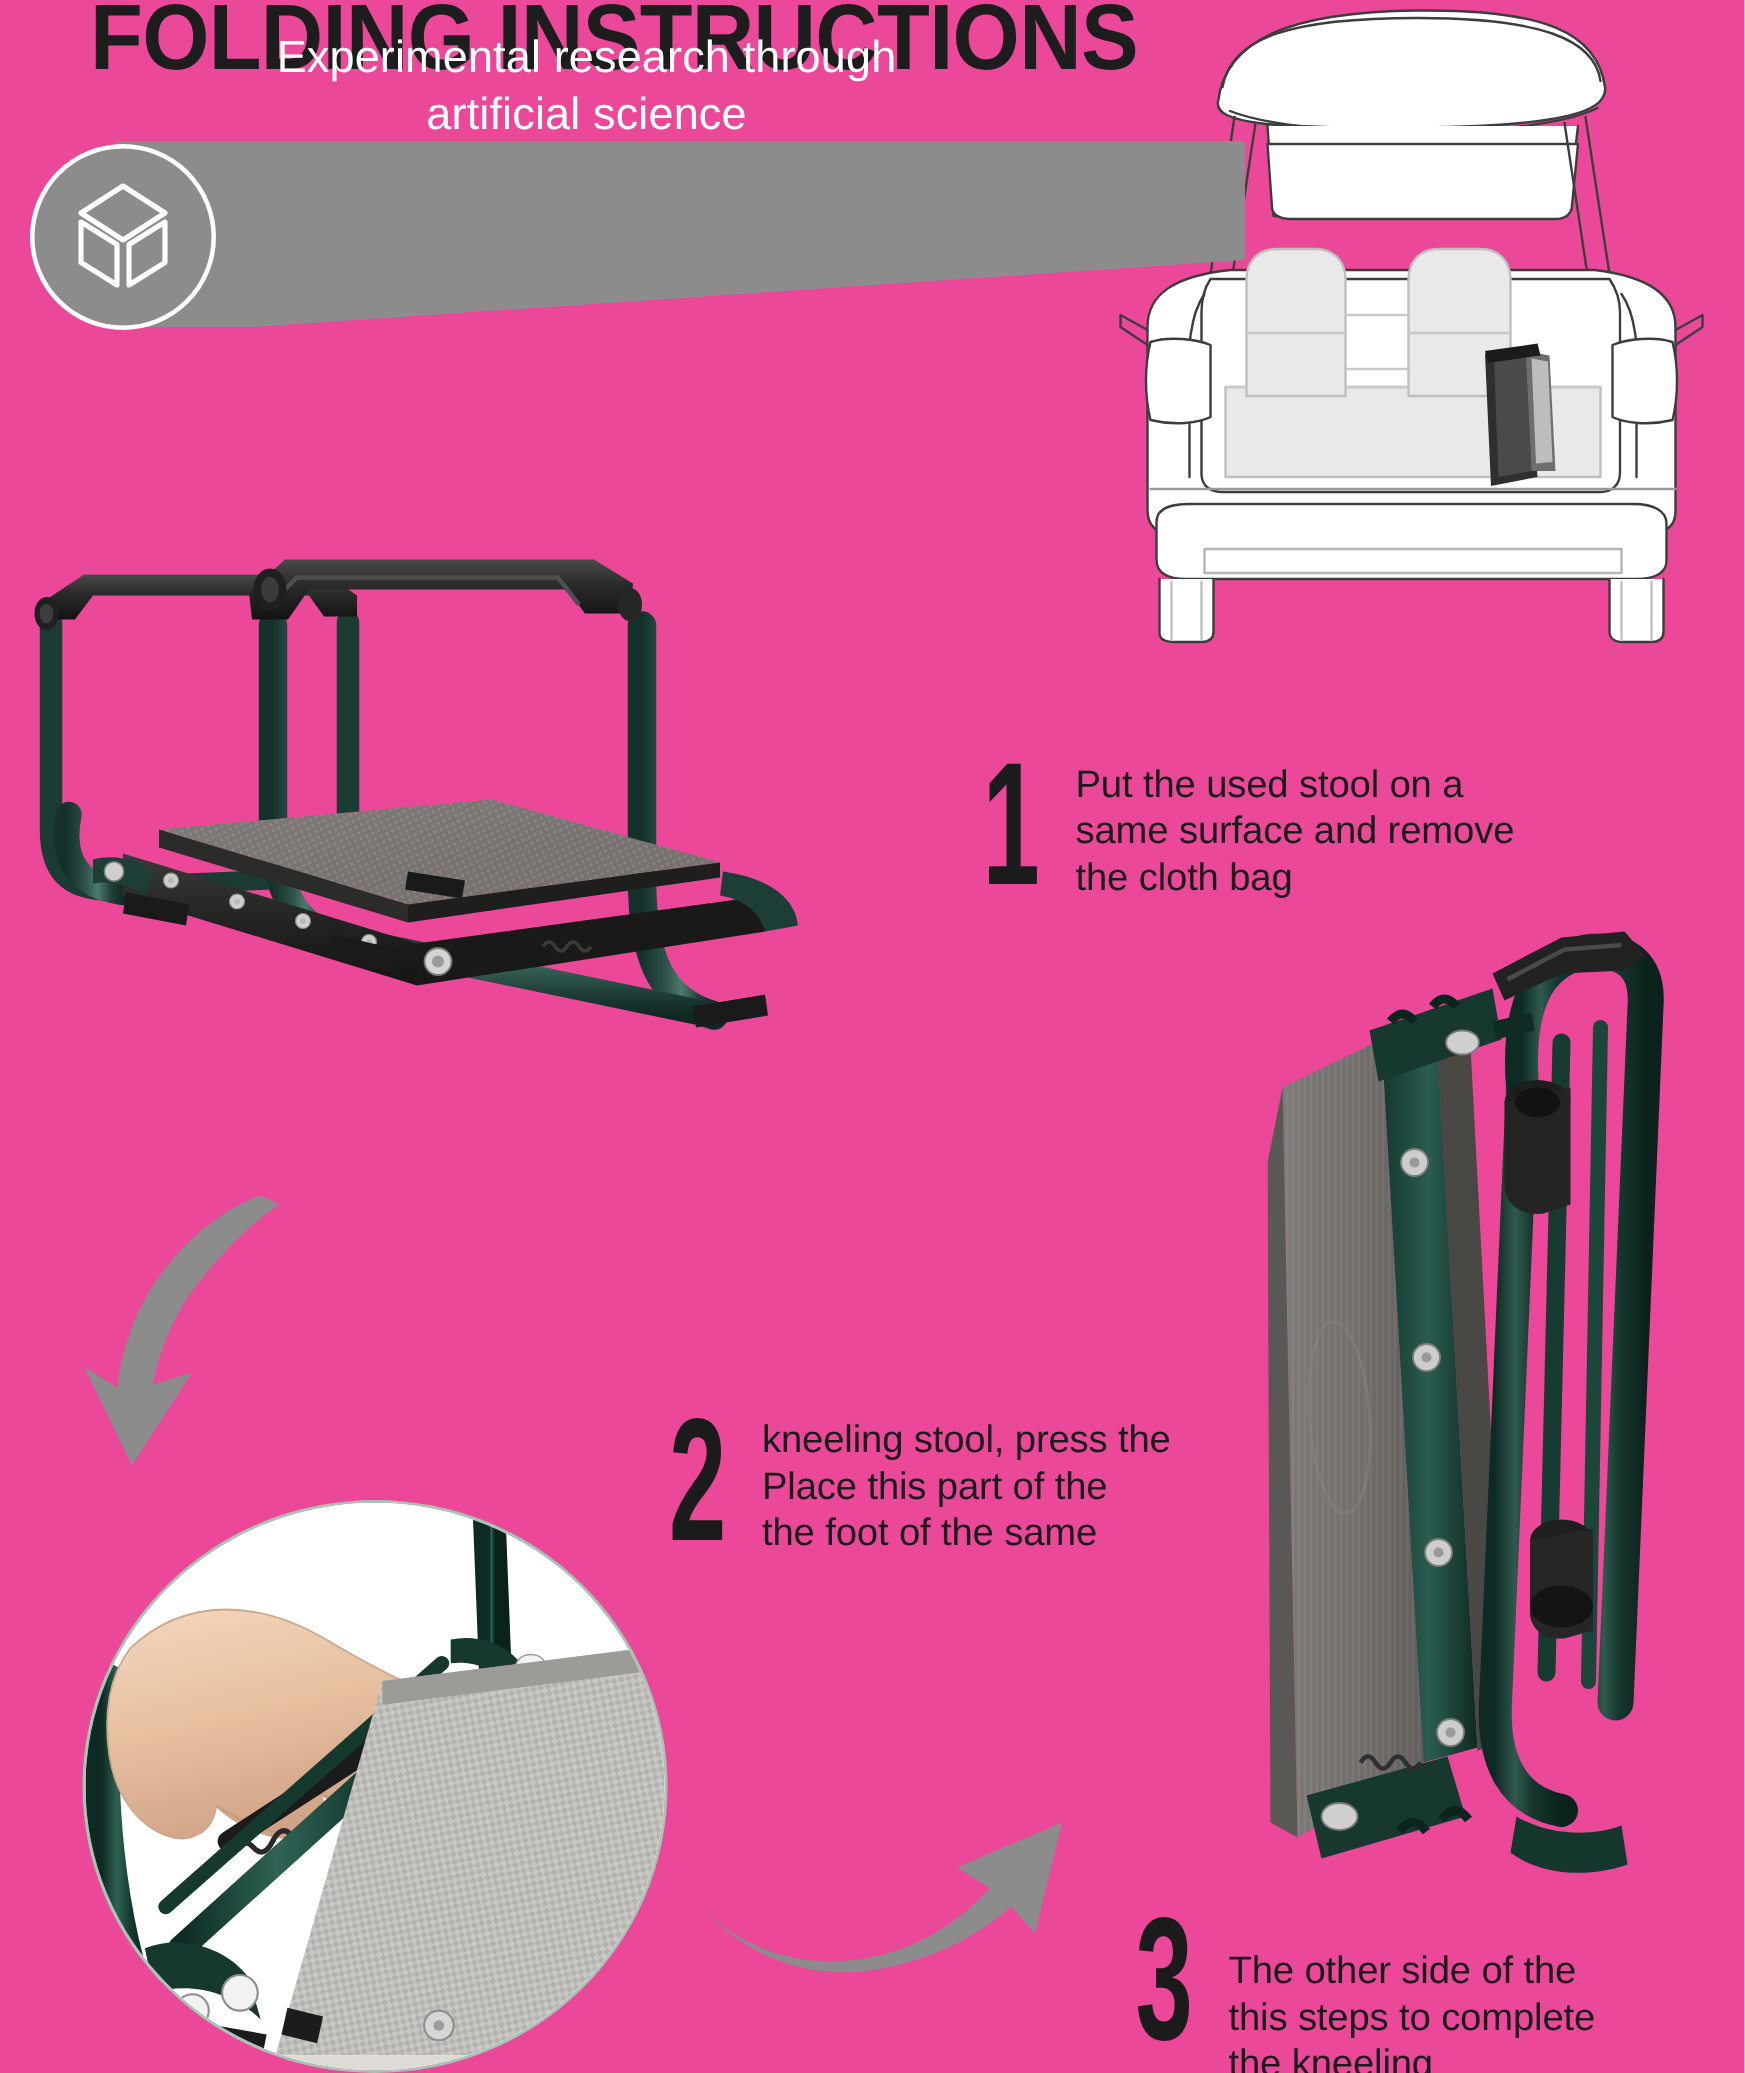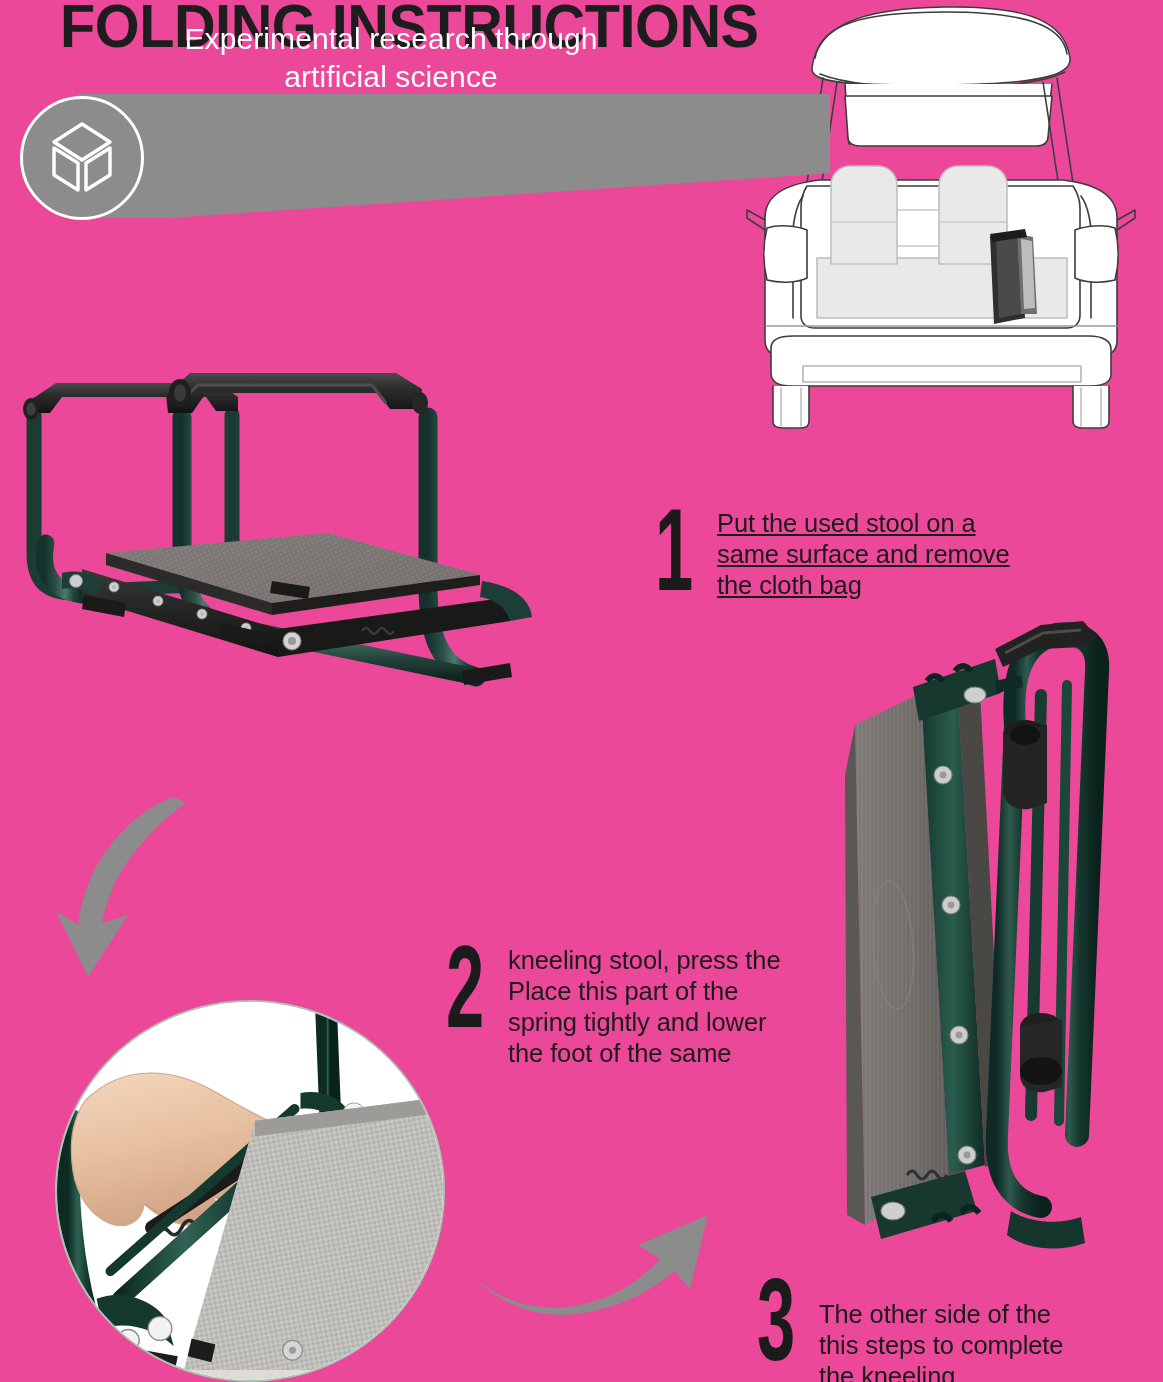--- a/index.html
+++ b/index.html
@@ -103,21 +103,21 @@
     flex: 0 0 62px;
     margin-top: -6px;
   }
   .step-text {
     font-size: 25.5px;
     line-height: 31px;
     color: #1b1b1b;
     letter-spacing: -0.1px;
   }
   #step-1 { left: 655px; top: 508px; width: 400px; }
-  #step-1 .step-text { width: 330px; text-decoration: underline; }
+  #step-1 .step-text { width: 330px; }
   #step-2 { left: 446px; top: 945px; width: 390px; }
   #step-2 .step-text { width: 320px; }
   #step-3 { left: 757px; top: 1278px; width: 400px; }
   #step-3 .step-text { width: 330px; margin-top: 21px; }
 </style>
 </head>
 <body>
 
 <div id="page">
 
@@ -456,21 +456,20 @@
       <div>same surface and remove</div>
       <div>the cloth bag</div>
     </div>
   </div>
 
   <div class="step" id="step-2">
     <div class="step-num">2</div>
     <div class="step-text">
       <div>kneeling stool, press the</div>
       <div>Place this part of the</div>
-      <div>spring tightly and lower</div>
       <div>the foot of the same</div>
     </div>
   </div>
 
   <div class="step" id="step-3">
     <div class="step-num">3</div>
     <div class="step-text">
       <div>The other side of the</div>
       <div>this steps to complete</div>
       <div>the kneeling</div>

